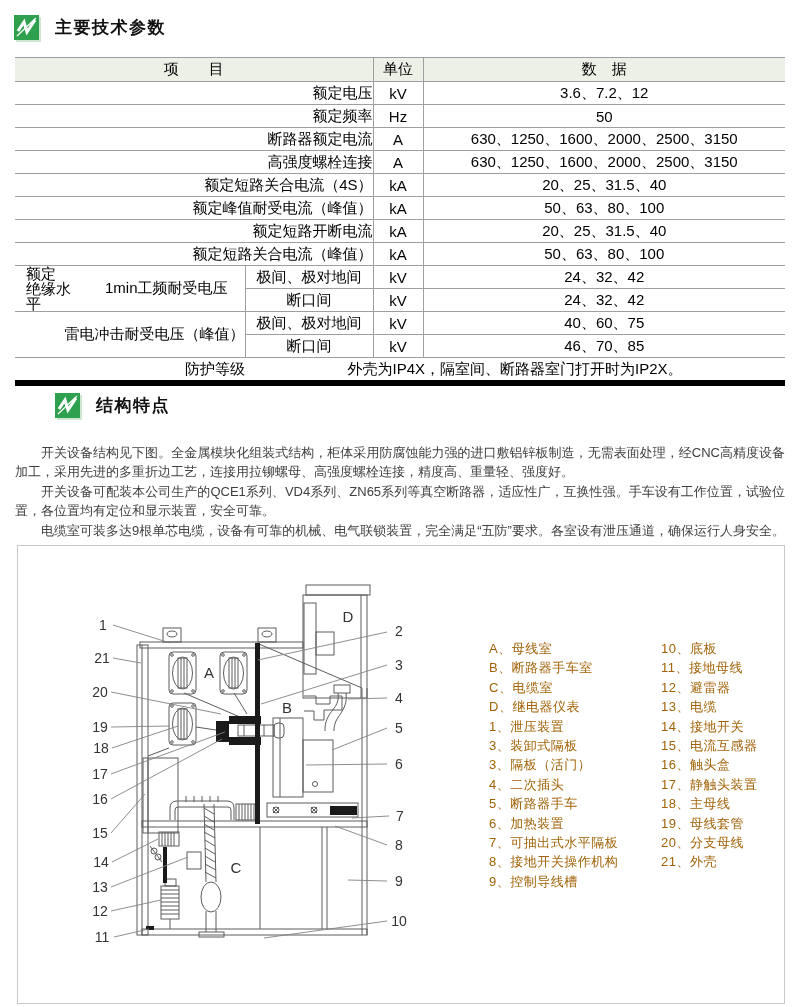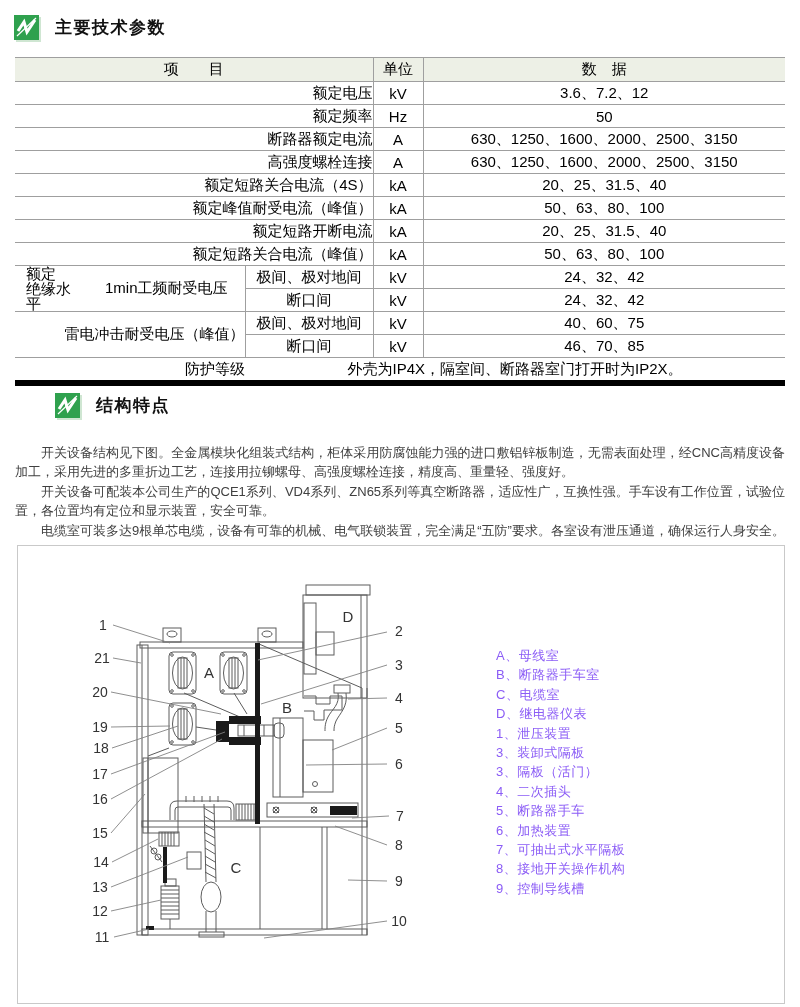--- a/index.html
+++ b/index.html
@@ -31,22 +31,22 @@
   .body-text{position:absolute;left:15px;top:426px;width:770px;font-size:13px;
     line-height:19.4px;text-align:justify;color:#404040;margin-top:17px;}
   .body-text p{margin:0;text-indent:2em;}
 
   
   .figure{position:absolute;left:17px;top:545px;width:766px;height:457px;
     border:1px solid #c9c9c9;background:#fff;}
   svg.diagram{position:absolute;left:0;top:0;}
   svg.diagram text{font-family:"Liberation Sans","DejaVu Sans",sans-serif;font-size:14px;fill:#333;}
   svg.diagram text.letter{font-size:15px;}
-  .legend{position:absolute;margin:15px;padding:0;list-style:none;font-size:13px;
-    color:#8b5cf6;line-height:19.4px;letter-spacing:0.5px;}
+  .legend{position:absolute;margin:8px;padding:0;list-style:none;font-size:13px;
+    color:#a16207;line-height:19.4px;letter-spacing:0.5px;}
   .legend.l{left:463px;top:85px;}
   .legend.r{left:635px;top:85px;}
   .caption{position:absolute;left:70px;top:402px;width:300px;text-align:center;
     font-weight:bold;font-size:16px;letter-spacing:3px;color:#111;}
 </style>
 </head>
 <body>
 
 <div class="sec-head h1">
   <div class="sec-icon">
@@ -389,14 +389,28 @@
     <li>3、装卸式隔板</li>
     <li>3、隔板（活门）</li>
     <li>4、二次插头</li>
     <li>5、断路器手车</li>
     <li>6、加热装置</li>
     <li>7、可抽出式水平隔板</li>
     <li>8、接地开关操作机构</li>
     <li>9、控制导线槽</li>
   </ul>
 
+  <ul class="legend r">
+    <li>10、底板</li>
+    <li>11、接地母线</li>
+    <li>12、避雷器</li>
+    <li>13、电缆</li>
+    <li>14、接地开关</li>
+    <li>15、电流互感器</li>
+    <li>16、触头盒</li>
+    <li>17、静触头装置</li>
+    <li>18、主母线</li>
+    <li>19、母线套管</li>
+    <li>20、分支母线</li>
+    <li>21、外壳</li>
+  </ul>
 
 </div>
 
 </body></html>

